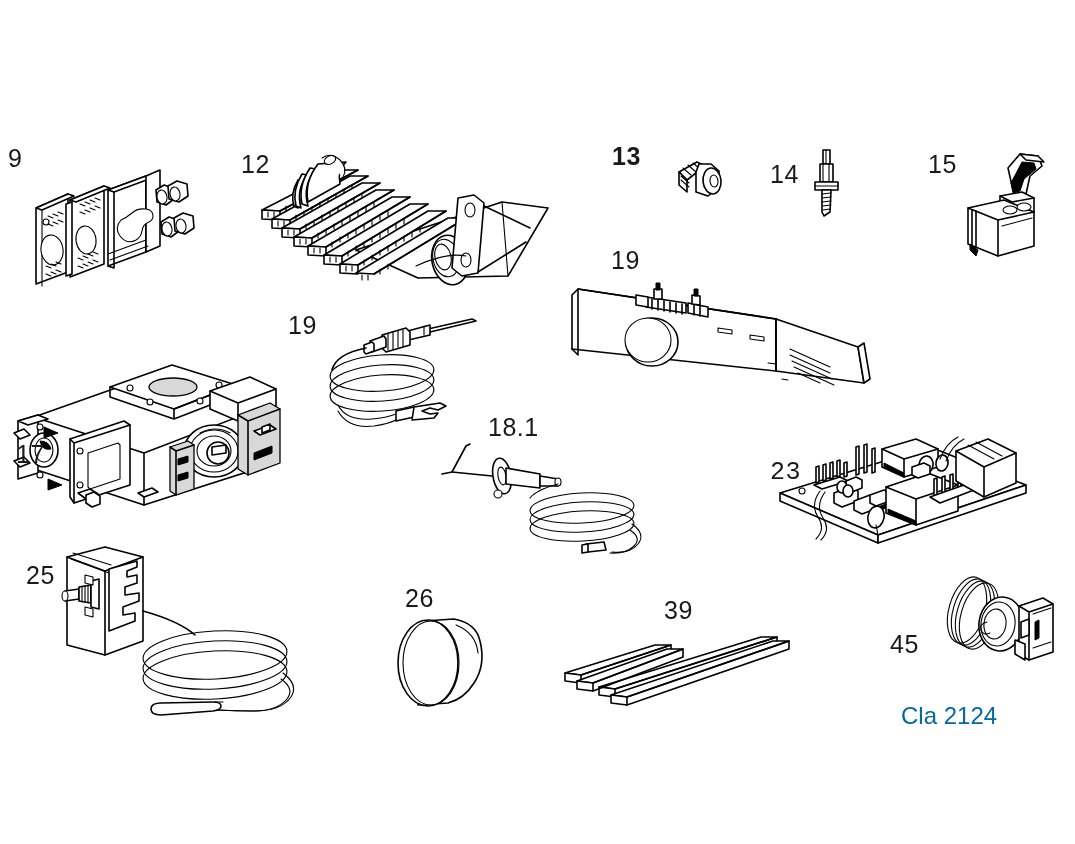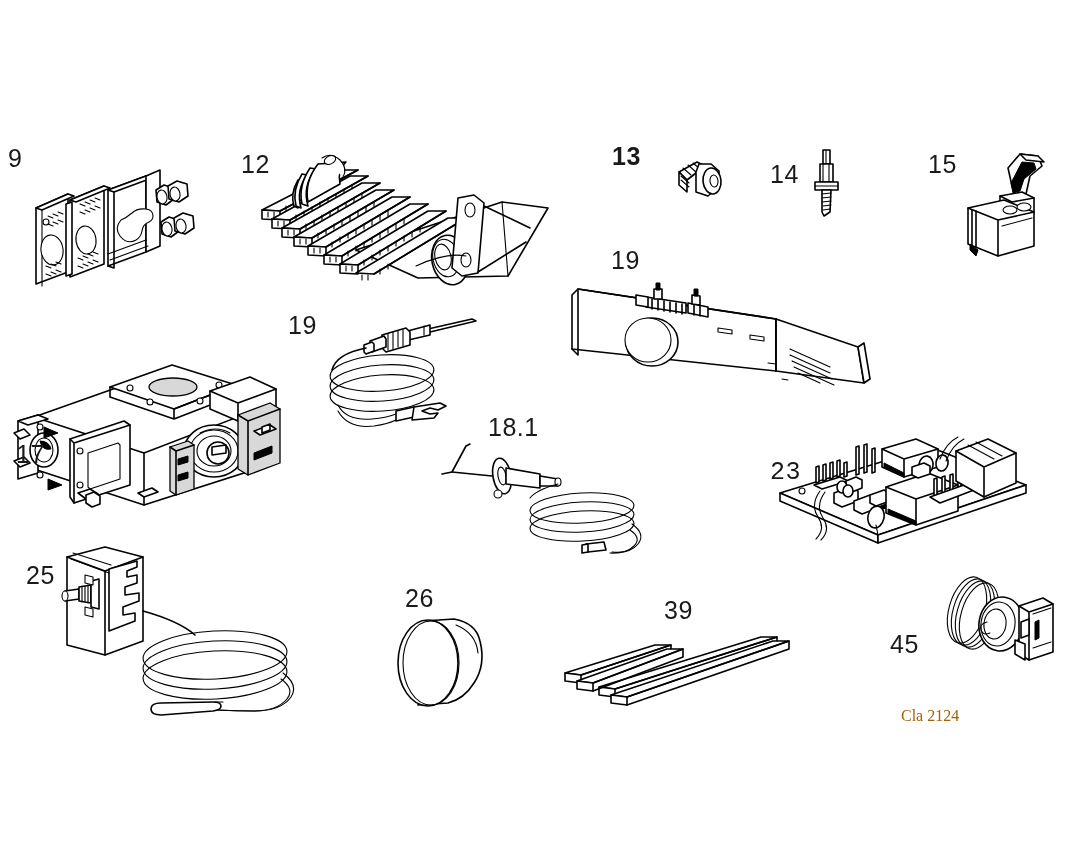--- a/index.html
+++ b/index.html
@@ -23,24 +23,24 @@
     font-family: "Liberation Sans", sans-serif;
     font-size: 25px;
     line-height: 25px;
     color: #1a1a1a;
     letter-spacing: 0.5px;
     white-space: nowrap;
     user-select: none;
   }
   .caption {
     position: absolute;
-    font-family: Liberation Serif, serif;
-    font-size: 16px;
+    font-family: Liberation Sans, sans-serif;
+    font-size: 24px;
     line-height: 18px;
-    color: #a16207;
+    color: #0369a1;
     white-space: nowrap;
   }
   .part {
     position: absolute;
   }
   .part svg {
     display: block;
     overflow: visible;
   }
   svg .ln {

